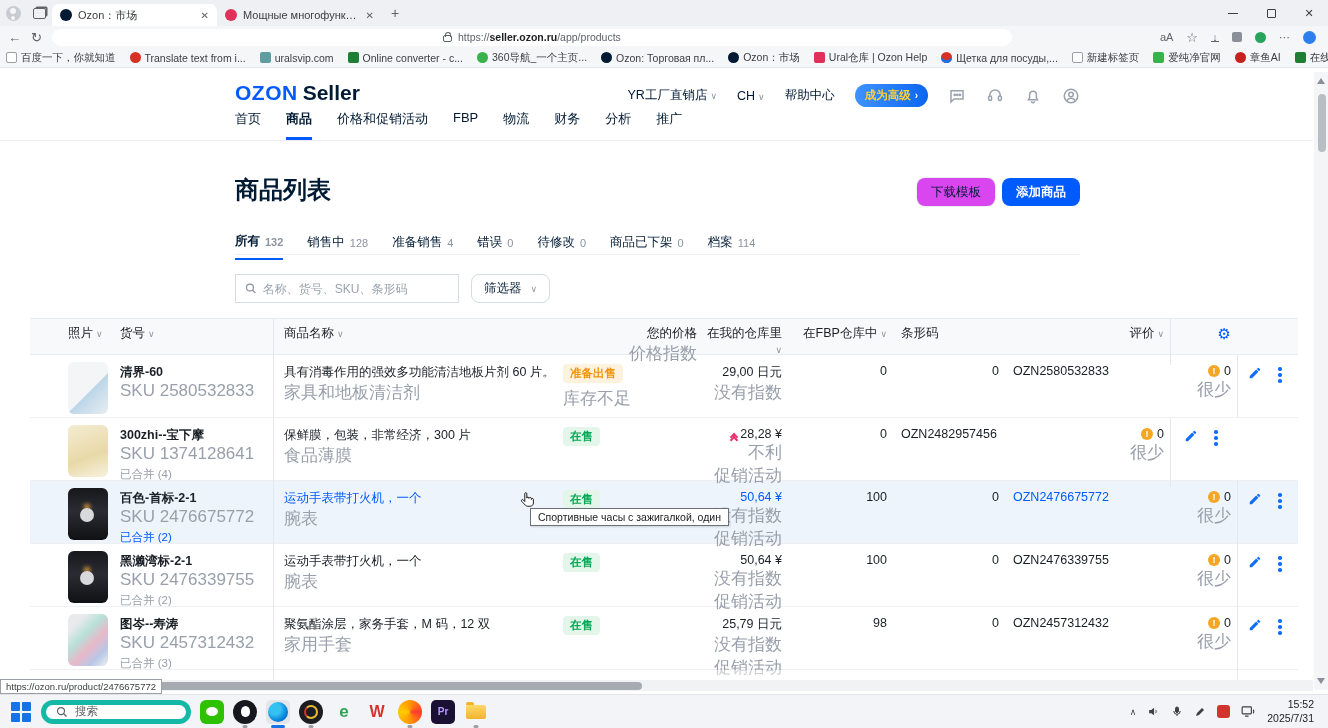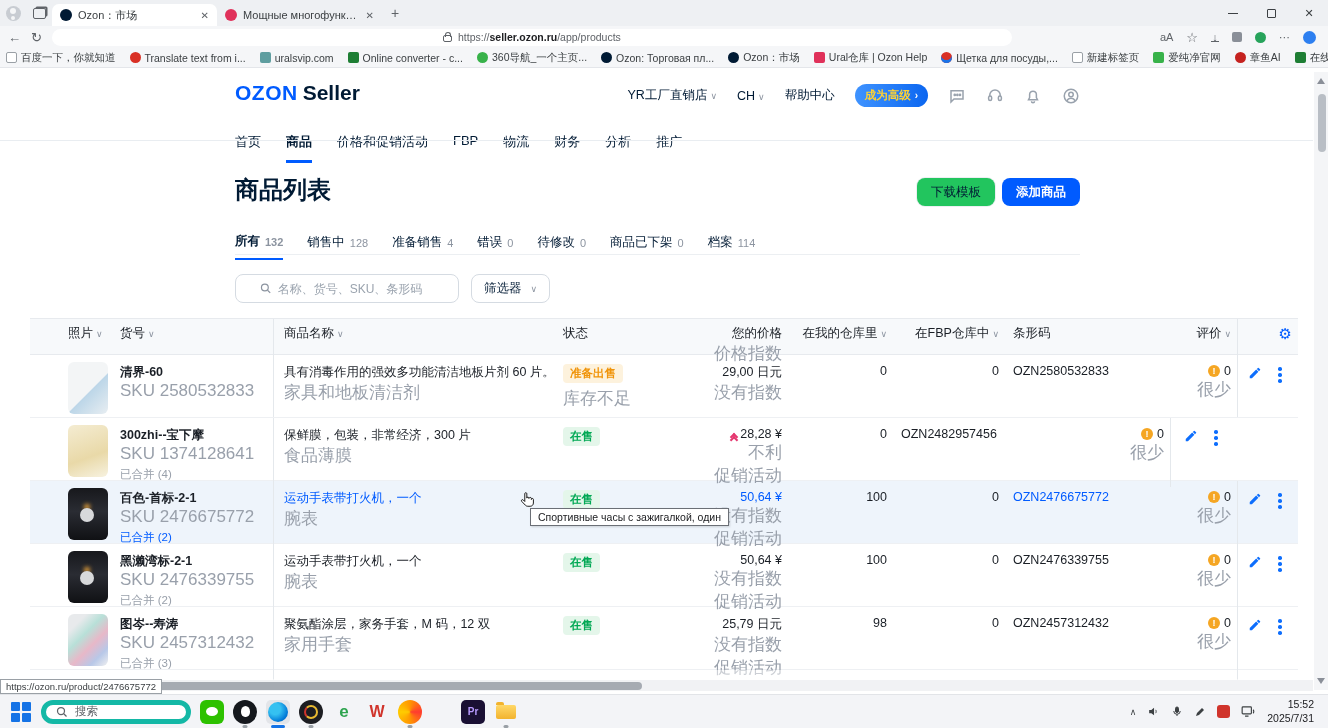--- a/index.html
+++ b/index.html
@@ -51,38 +51,38 @@
   
   #viewport { left:0; top:68px; width:1328px; height:626px; background:#fff; overflow:hidden; }
   .ozon-logo { position:absolute; left:235px; top:13px; font-size:21px; font-weight:bold; color:#005bff; letter-spacing:0.5px; }
   .ozon-logo .seller { color:#001a34; font-weight:bold; margin-left:5px; letter-spacing:0;margin-top:48px; }
   .hdr-right { position:absolute; right:248px; top:16px; display:flex; align-items:center; gap:20px; font-size:12.5px; color:#001a34; }
   .drop { color:#8c94a0; font-size:9px; margin-left:3px; }
   .premium { background:linear-gradient(90deg,#3f93ff,#0b66f0); color:#ffd233; font-weight:bold; font-size:11.5px; padding:4px 10px; border-radius:12px; display:flex; align-items:center; gap:4px; }
   .premium .arr { color:#fff; font-size:10px; }
   .hdr-ic { width:18px; height:18px; color:#99a2ad; }
   .hdr-ic svg { width:18px; height:18px; display:block; }
-  .topnav { position:absolute; left:235px; top:65px; display:flex; gap:25px; font-size:13px; color:#001a34; }
+  .topnav { position:absolute; left:235px; top:42px; display:flex; gap:25px; font-size:13px; color:#001a34; }
   .topnav .item { padding-bottom:9px; }
   .topnav .item.active { font-weight:bold; border-bottom:3px solid #005bff; }
   .hdr-divider { position:absolute; left:0; top:72px; width:1313px; height:1px; background:#e9edf1; }
 
   .page-title { position:absolute; left:235px; top:106px; font-size:24px; font-weight:bold; color:#001a34; }
   .btn { position:absolute; top:110px; height:28px; border-radius:8px; font-size:12.5px; display:flex; align-items:center; justify-content:center; padding:0 14px; }
-  .btn.ghost { right:333px; background:#22c55e; color:#001a34; box-shadow:0 0 0 1px #eceff2; }
+  .btn.ghost { right:333px; background:#d946ef; color:#001a34; box-shadow:0 0 0 1px #eceff2; }
   .btn.primary { right:248px; background:#005bff; color:#fff; font-weight:bold; }
 
   .ftabs { position:absolute; left:235px; top:165px; display:flex; gap:24px; font-size:12.5px; color:#001a34; }
   .ftab { display:flex; gap:5px; align-items:center; padding-bottom:8px; }
   .ftab .cnt { color:#8c94a0; font-size:11px; }
   .ftab.active { font-weight:bold; border-bottom:2px solid #005bff; }
   .ftabs-line { position:absolute; left:235px; top:186px; width:845px; height:1px; background:#eceff2; }
 
   .search-row { position:absolute; left:235px; top:206px; display:flex; gap:12px; }
-  .search-box { width:224px; height:29px; border:1px solid #d5dbe2; border-radius:8px; display:flex; align-items:center; padding:0 24px; gap:6px; background:#fff; }
+  .search-box { width:224px; height:29px; border:1px solid #d5dbe2; border-radius:0; display:flex; align-items:center; padding:0 9px; gap:6px; background:#fff; }
   .search-box input { border:none; outline:none; font-size:12px; color:#333; width:100%; font-family:inherit; background:transparent; }
   .search-box input::placeholder { color:#9aa3ae; }
   .filter-btn { height:29px; border:1px solid #d5dbe2; border-radius:8px; display:flex; align-items:center; gap:6px; padding:0 12px; font-size:12.5px; color:#001a34; background:#fff; }
 
   
   .tbl { position:absolute; left:30px; top:250px; width:1268px; }
   .trow { display:grid; grid-template-columns:38px 52px 153px 290px 140px 85px 105px 112px 165px 67px 61px; }
   .thead { background:#f7f9fb; border-top:1px solid #e7eaee; border-bottom:1px solid #e7eaee; height:37px; font-size:12.5px; color:#1a1f26; }
   .thead > div { padding-top:6px; }
   .th-sort { color:#8c94a0; font-size:9px; margin-left:3px; }
@@ -150,21 +150,21 @@
   .a-wechat { background:#2dc100; border-radius:6px; color:#fff; }
   .a-wechat:after { content:""; width:12px; height:9px; background:#fff; border-radius:50%; }
   .a-qq { background:#15181d; border-radius:50%; }
   .a-qq:after { content:""; width:9px; height:11px; background:#fff; border-radius:50% 50% 45% 45%; }
   .a-edge { background:radial-gradient(circle at 35% 35%, #35c1f1 30%, #0078d7 70%, #174f9e); border-radius:50%; }
   .a-pot { background:#1c1d22; border-radius:50%; }
   .a-pot:after { content:""; width:10px; height:10px; border-radius:50%; border:2.5px solid #e8b931; border-left-color:#d0342c; }
   .a-ecl { background:#f3f4f7; color:#2ea44f; font-size:17px; }
   .a-wps { background:#f3f4f7; color:#d0342c; font-size:16px; }
   .a-ff { background:conic-gradient(#ff9500,#ff3b30,#ff9500,#ffcc00,#ff9500); border-radius:50%; }
-  .a-pr { background:#1a1034; color:#b89aff; font-size:10px; border-radius:5px;margin-left:30px; }
+  .a-pr { background:#1a1034; color:#b89aff; font-size:10px; border-radius:5px; }
   .a-folder { background:transparent; }
   .folder-big { width:20px; height:14px; background:linear-gradient(#ffd868,#f2b32e); border-radius:2px; position:relative; }
   .folder-big:before { content:""; position:absolute; top:-3px; left:0; width:8px; height:3.5px; background:#f2b32e; border-radius:2px 2px 0 0; }
   .tray { margin-left:auto; display:flex; align-items:center; gap:11px; color:#3c4043; }
   .tray .chev { font-size:9px; }
   .tray svg { display:block; }
   .clock { text-align:right; font-size:10.5px; line-height:1.25; color:#202124; padding-right:4px; }
 </style>
 </head>
 <body>
@@ -380,21 +380,20 @@
           <span class="drop">∨</span>
         </div>
     </div>
 
     <div class="tbl">
       <div class="trow thead">
         <div><span class="chk"></span></div>
         <div><span>照片</span><span class="th-sort">∨</span></div>
         <div><span>货号</span><span class="th-sort">∨</span></div>
         <div class="c-name"><span>商品名称</span><span class="th-sort">∨</span></div>
-        <div><span>状态</span></div>
         <div class="c-price">
             <div>您的价格</div>
             <div class="sub">价格指数</div>
           </div>
         <div class="c-stock1"><span>在我的仓库里</span><span class="th-sort">∨</span></div>
         <div class="c-stock2"><span>在FBP仓库中</span><span class="th-sort">∨</span></div>
         <div style="padding-left:8px;"><span>条形码</span></div>
         <div class="c-rating"><span>评价</span><span class="th-sort">∨</span></div>
         <div class="c-actions gear">⚙</div>
       </div>

